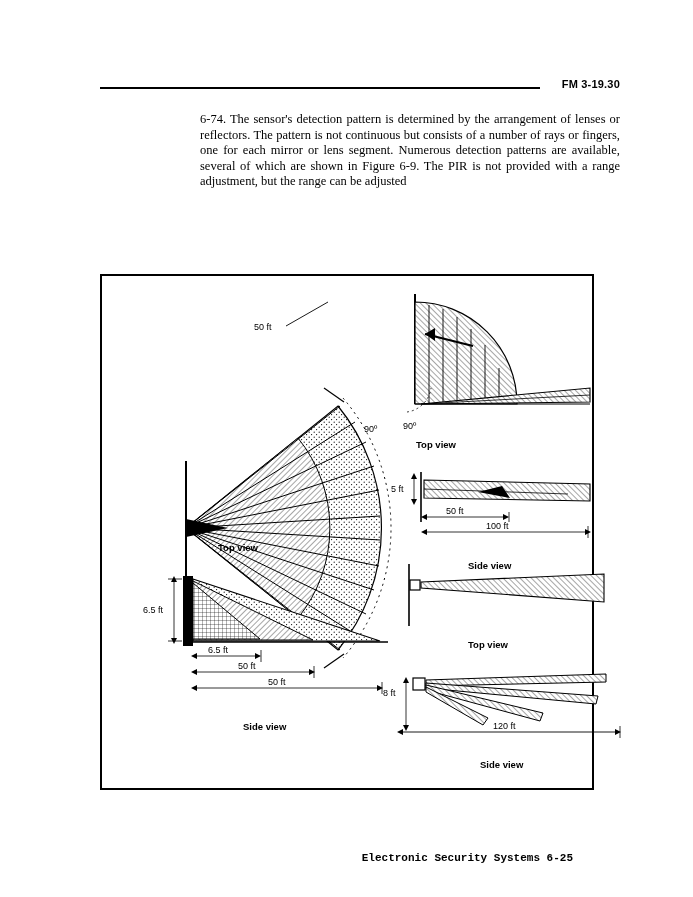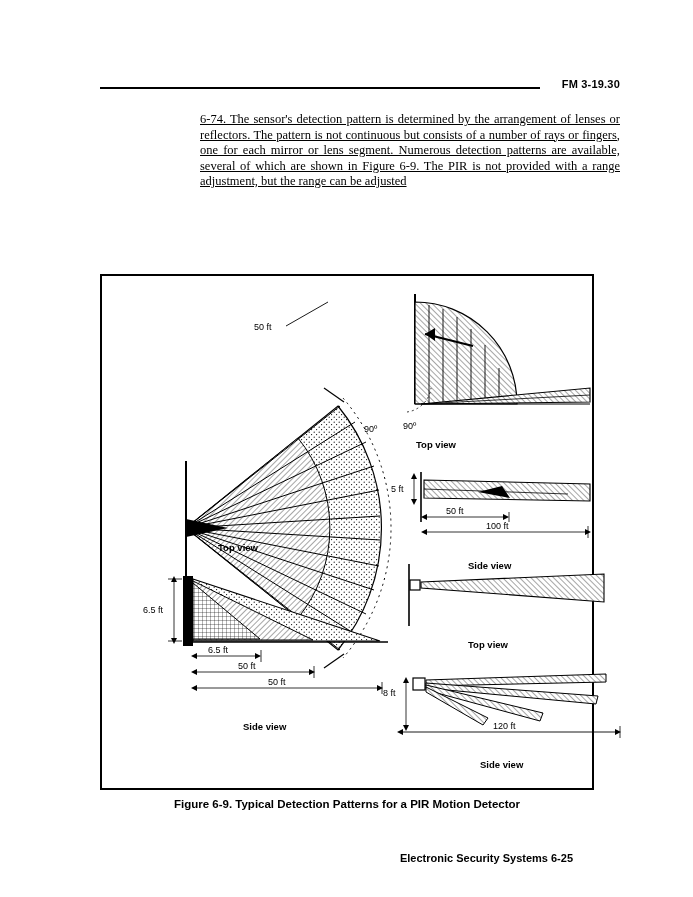--- a/index.html
+++ b/index.html
@@ -56,21 +56,21 @@
     width: 420px;
     font-size: 12.5px;
     line-height: 15.5px;
     text-align: justify;
   }
   .para {
     margin: 0 0 12px 0;
     text-align: justify;
     text-justify: inter-word;
   }
-  .para.last { margin-bottom: 0; text-decoration: underline; }
+  .para.last { margin-bottom: 0; }
 
   
   .figure-box {
     position: absolute;
     left: 100px;
     top: 274px;
     width: 494px;
     height: 516px;
     border: 2px solid #000;
     background: #fff;
@@ -88,21 +88,21 @@
     font-family: "Liberation Sans", sans-serif;
     font-weight: bold;
     font-size: 11.5px;
   }
 
   
   .footer {
     position: absolute;
     right: 73px;
     top: 852px;
-    font-family: Liberation Sans, sans-serif;
+    font-family: Liberation Mono, monospace;
     font-weight: bold;
     font-size: 11px;
   }
 
   
   text {
     font-family: "Liberation Sans", sans-serif;
     fill: #000;
   }
   .lbl { font-size: 9px; }
@@ -290,17 +290,16 @@
         <line x1="262" y1="456" x2="480" y2="456" stroke="#000" stroke-width="0.9"></line>
         <path d="M265 453 L259 456 L265 459 Z" fill="#000"></path>
         <path d="M477 453 L483 456 L477 459 Z" fill="#000"></path>
         <line x1="482" y1="450" x2="482" y2="462" stroke="#000" stroke-width="0.8"></line>
         <text class="lbl" x="355" y="453">120 ft</text>
         <text class="lbl-b" x="342" y="492">Side view</text>
       </g>
     </svg>
   </div>
 
-  <div class="figure-caption">Figure 6-9.  Typical Detection Patterns for a PIR Motion Detector</div>
 
   <div class="footer">Electronic Security Systems  6-25</div>
 
 </div>
 
 </body></html>

